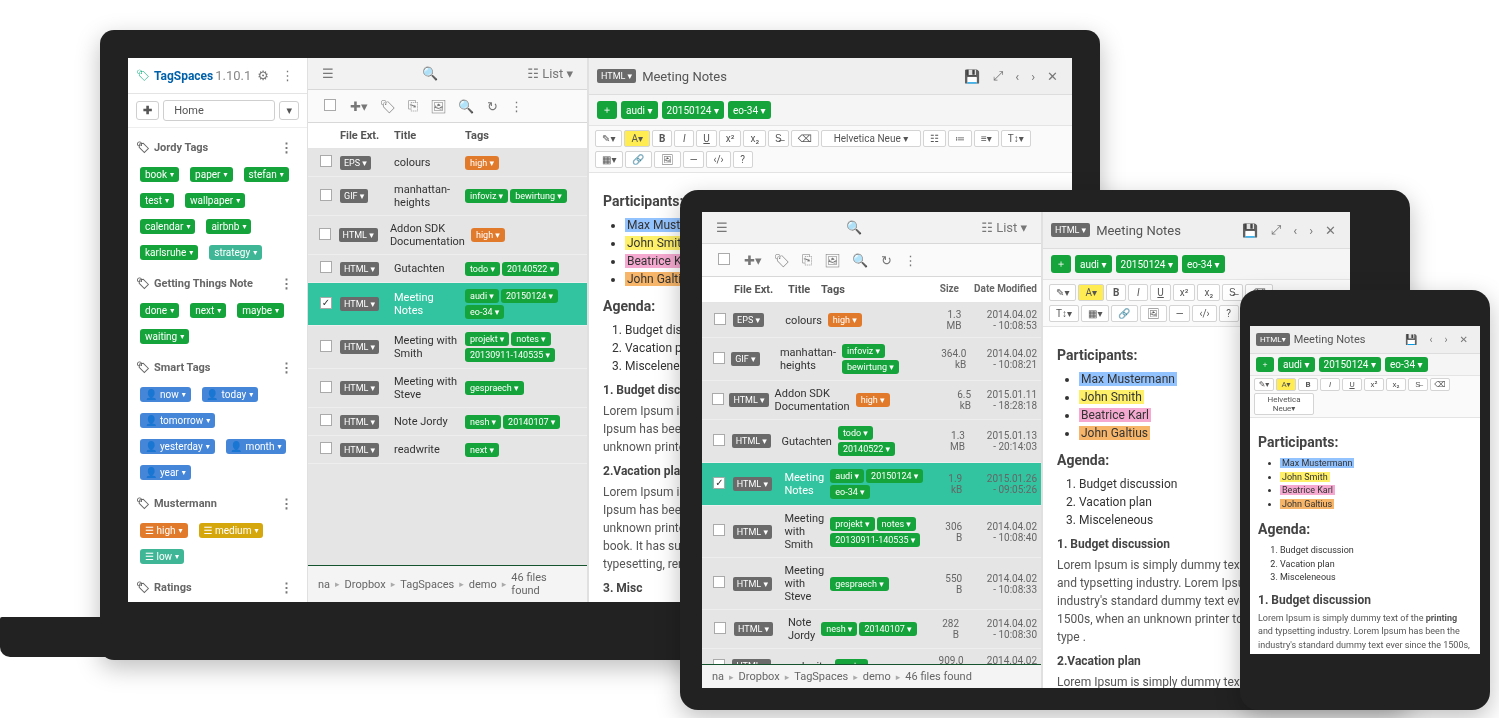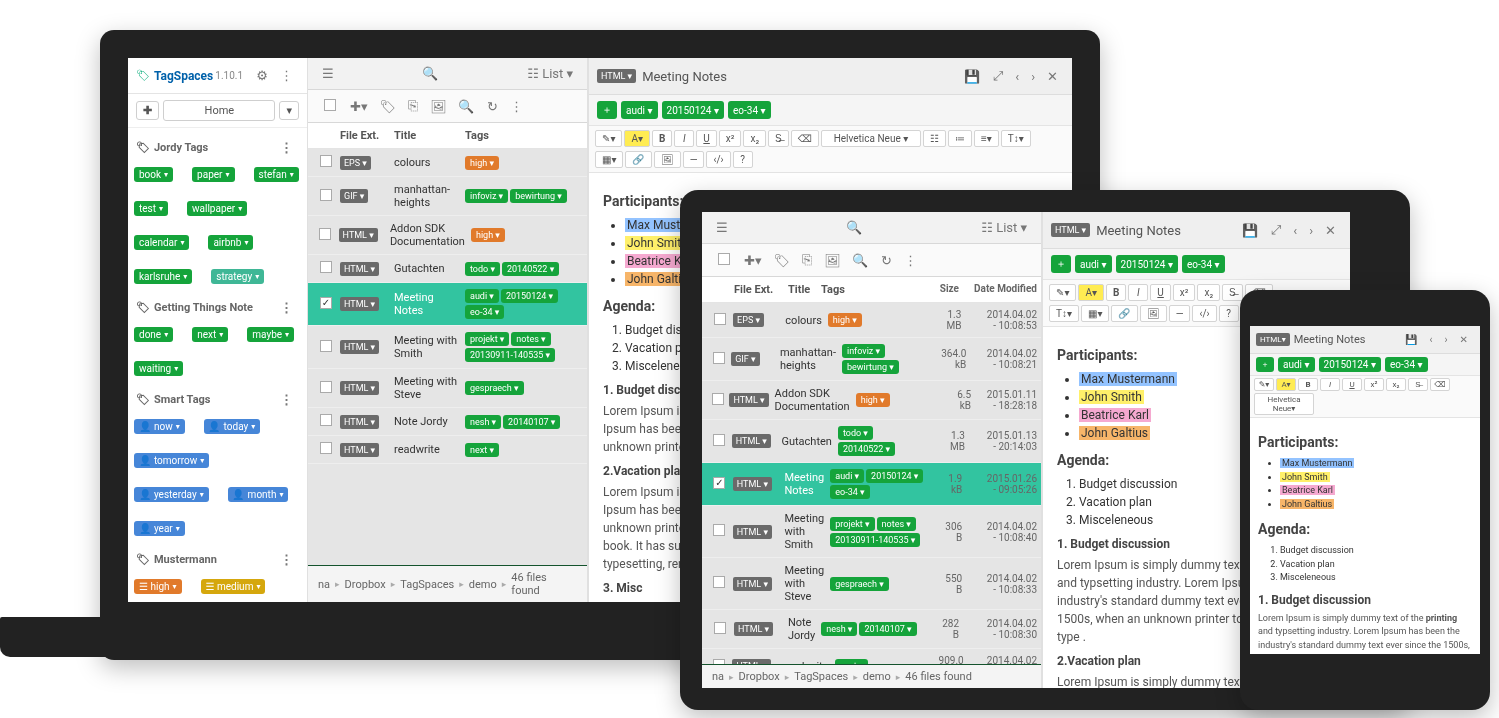--- a/index.html
+++ b/index.html
@@ -10,21 +10,21 @@
 .tablet{left:680px;top:190px;width:730px;height:520px;padding:22px 60px 22px 22px}
 .phone{left:1240px;top:290px;width:250px;height:420px;padding:36px 10px 56px}
 .screen{background:#fff;width:100%;height:100%;overflow:hidden;font-size:11px;color:#333;display:flex;flex-direction:column}
 .toolbar{background:#f2f2f2;border-bottom:1px solid #d8d8d8;display:flex;align-items:center;padding:4px 8px;flex-shrink:0}
 .toolbar.sub{background:#fafafa}
 .sidebar{width:180px;background:#fff;border-right:1px solid #e0e0e0;flex-shrink:0;font-size:11px}
 .sb-head{display:flex;align-items:center;padding:6px 8px;border-bottom:1px solid #e4e4e4}
 .logo{color:#0061aa;font-weight:700;font-size:12px}
 .sb-row{display:flex;align-items:center;padding:6px 8px;border-bottom:1px solid #eee}
 .sb-section{display:flex;align-items:center;padding:8px 8px 4px;color:#666;font-weight:700;font-size:11px}
-.tags-wrap{padding:4px 6px;display:flex;flex-wrap:wrap;gap:19px}
+.tags-wrap{padding:4px 12px;display:flex;flex-wrap:wrap;gap:11px}
 .tag{display:inline-flex;align-items:center;padding:2px 5px;border-radius:3px;font-size:10px;color:#fff;white-space:nowrap}
 .tag.green{background:#15a43b}
 .tag.teal{background:#3fb796}
 .tag.orange{background:#e17a2b}
 .tag.yellow{background:#d5a70d}
 .tag.blue{background:#4686d8}
 .tag .caret{margin-left:3px;font-size:8px}
 .filelist{flex:1;overflow:auto;background:#e5e5e5}
 .fl-head{display:flex;border-bottom:1px solid #e4e4e4;font-weight:700;color:#555;font-size:11px}
 .fl-row{display:flex;align-items:center;border-bottom:1px solid #eee;padding:6px 4px;font-size:11px}
@@ -68,28 +68,28 @@
 <body>
 
 <div class="device laptop">
  <div class="screen">
   <div style="display:flex;flex:1;overflow:hidden">
 
    <div class="sidebar">
     <div class="sb-head">
      <span style="color:#0a7;margin-right:4px">🏷</span>
      <span class="logo">TagSpaces</span>
-     <span style="font-size:10px;color:#888;margin-left:2px">1.10.1</span>
+     <span style="font-size:13px;color:#888;margin-left:2px">1.10.1</span>
      <span class="spacer"></span>
      <span class="iconbtn">⚙</span>
      <span class="iconbtn">⋮</span>
     </div>
     <div class="sb-row">
      <span class="btn sm" style="font-weight:700">✚</span>
-     <span class="btn" style="flex:1;text-align:center;margin:0 4px">Home</span>
+     <span class="btn" style="flex:1;margin:0 4px">Home</span>
      <span class="btn sm">▾</span>
     </div>
     <div id="sb-sections">
             <div class="sb-section">
               <span style="margin-right:4px">🏷</span>
               <span>Jordy Tags</span>
               <span class="spacer"></span>
               <span class="iconbtn">⋮</span>
             </div>
             <div class="tags-wrap">

